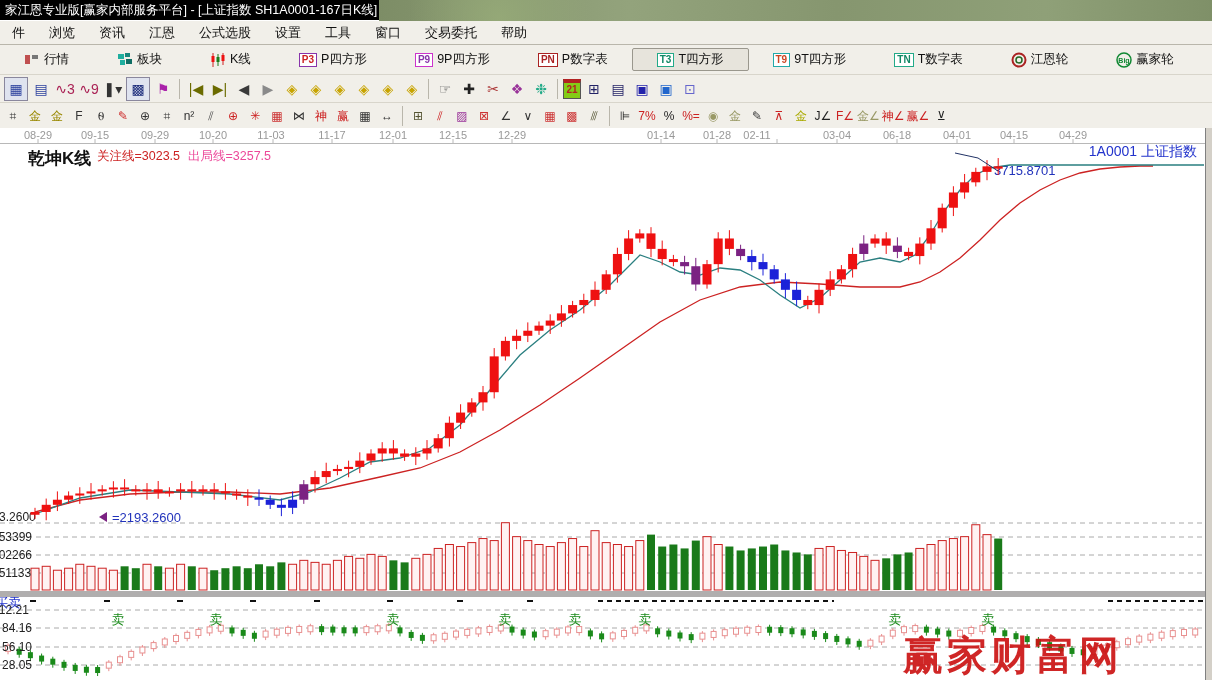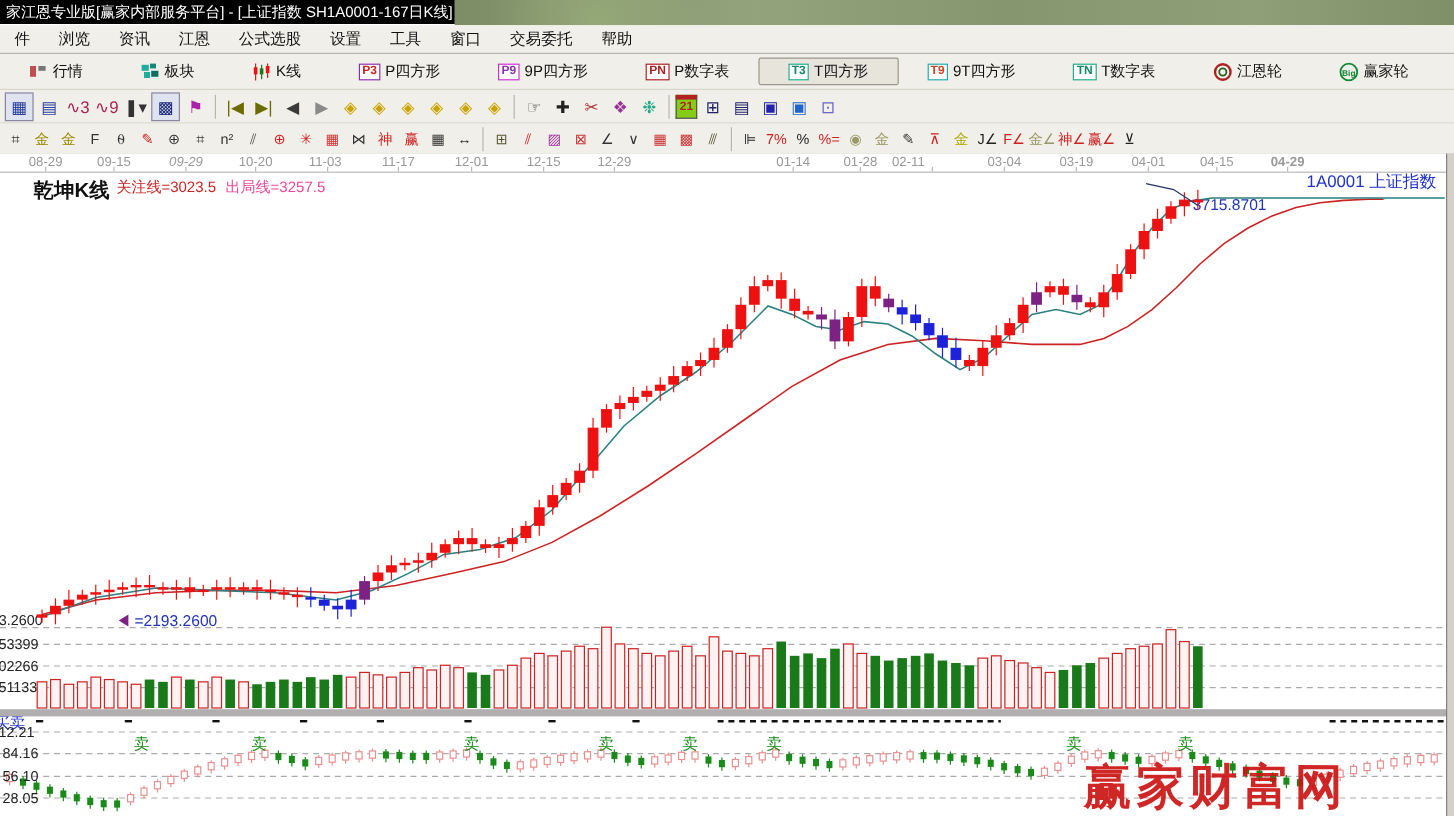--- a/index.html
+++ b/index.html
@@ -210,35 +210,35 @@
     <div class="ic" style="color: rgb(153, 153, 102);">金∠</div>
     <div class="ic" style="color: rgb(204, 34, 34);">神∠</div>
     <div class="ic" style="color: rgb(204, 34, 34);">赢∠</div>
     <div class="ic" style="color: rgb(34, 34, 34);">⊻</div>
   </div>
 
 <div class="chart" id="chart">
   <div class="datebar" id="datebar">
       <span class="date" style="left: 38px;">08-29</span>
       <span class="date" style="left: 95px;">09-15</span>
-      <span class="date" style="left: 155px; font-style: italic;">09-29</span>
+      <span class="date" style="left: 155px;">09-29</span>
       <span class="date" style="left: 213px;">10-20</span>
       <span class="date" style="left: 271px;">11-03</span>
       <span class="date" style="left: 332px;">11-17</span>
       <span class="date" style="left: 393px;">12-01</span>
       <span class="date" style="left: 453px;">12-15</span>
       <span class="date" style="left: 512px;">12-29</span>
       <span class="date" style="left: 661px;">01-14</span>
       <span class="date" style="left: 717px;">01-28</span>
       <span class="date" style="left: 757px;">02-11</span>
       <span class="date" style="left: 837px;">03-04</span>
-      <span class="date" style="left: 897px;">03-19</span>
+      <span class="date" style="left: 897px;">06-18</span>
       <span class="date" style="left: 957px;">04-01</span>
       <span class="date" style="left: 1014px;">04-15</span>
-      <span class="date" style="left: 1073px; font-weight: bold;">04-29</span>
+      <span class="date" style="left: 1073px;">04-29</span>
     </div>
 
   <div class="lbl" style="top:19px;left:28px;font-size:17px;font-weight:bold;color:#111;">乾坤K线</div>
   <div class="lbl" style="top:20px;left:97px;font-size:12.5px;color:#cc2222;">关注线=3023.5</div>
   <div class="lbl" style="top:20px;left:188px;font-size:12.5px;color:#ec4899;">出局线=3257.5</div>
   <div class="lbl" style="top:15px;right:8px;font-size:14px;color:#2233cc;">1A0001  上证指数</div>
 
   <div class="lbl" style="top:35px;left:994px;font-size:13px;color:#2233bb;">3715.8701</div>
   <div class="lbl" style="top:382px;left:112px;font-size:13px;color:#2233bb;">=2193.2600</div>
   <div class="lbl" style="top:384px;left:99px;width:0;height:0;border-top:5px solid transparent;border-bottom:5px solid transparent;border-right:8px solid #7b2282;"></div>

